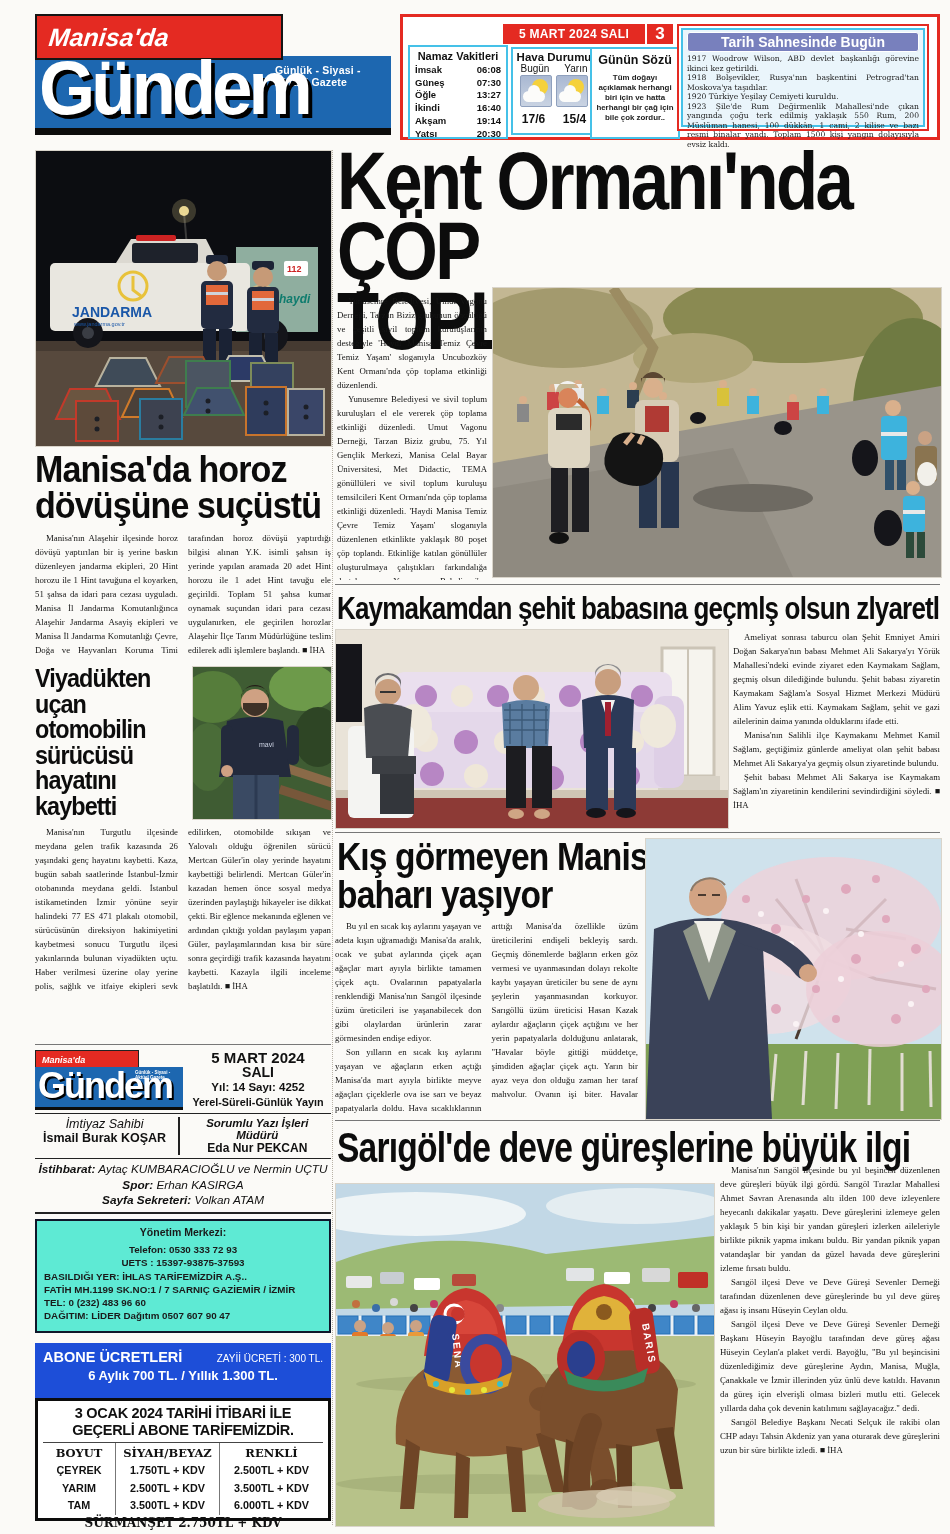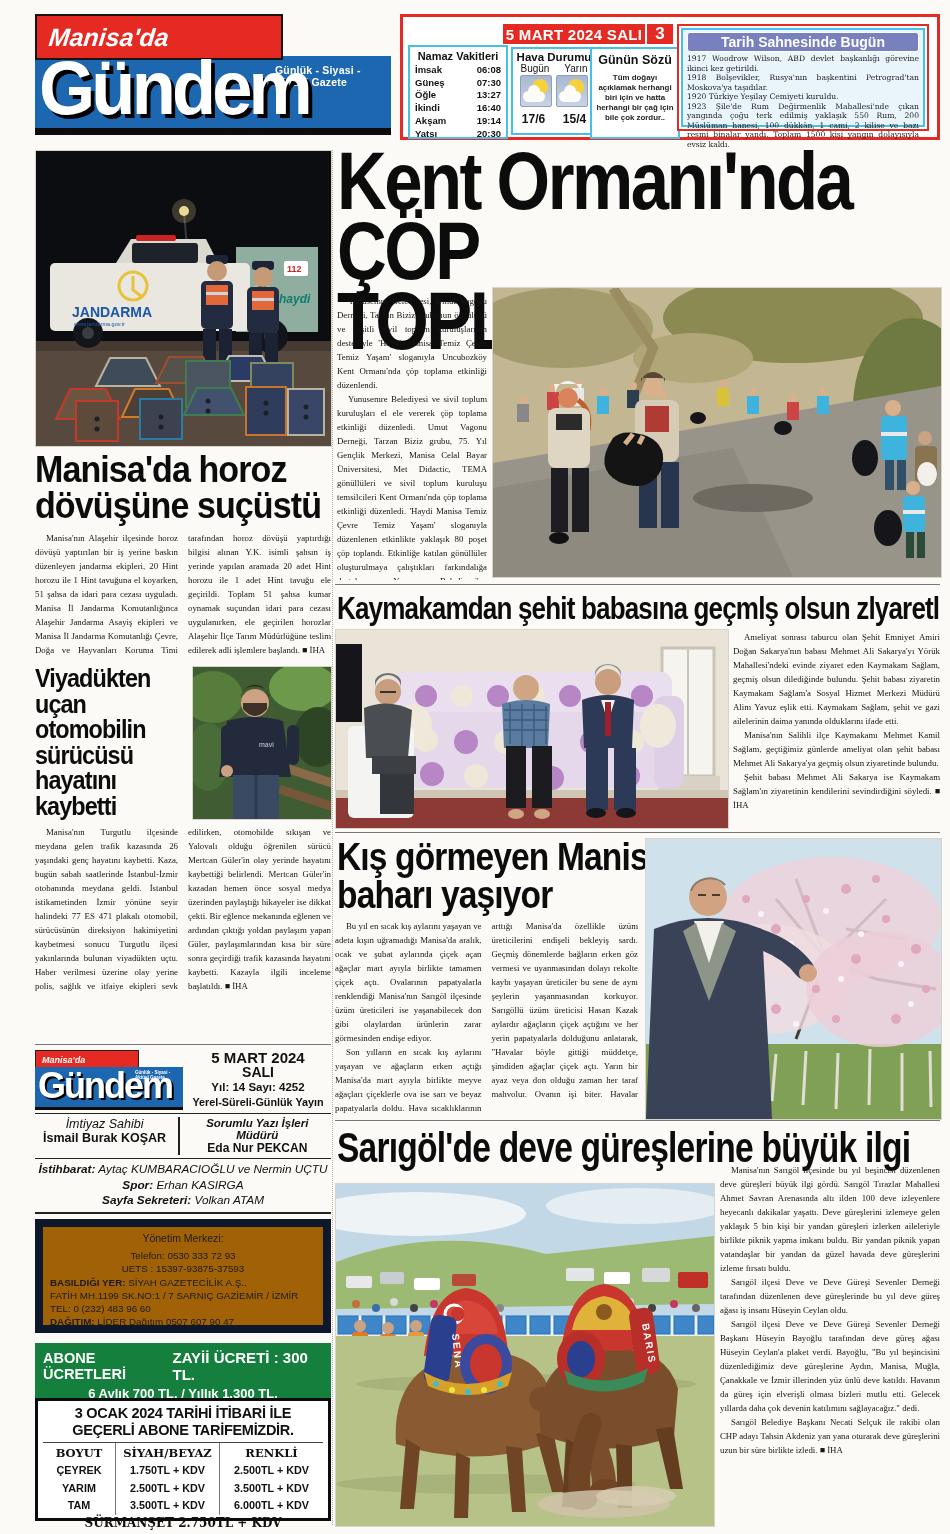--- a/index.html
+++ b/index.html
@@ -15,21 +15,21 @@
   #logo-red{background:#e42a22;border:2px solid #151515;display:flex;align-items:center;padding-left:12px;}
   #logo-red span{color:#fff;font-style:italic;font-weight:800;font-size:25px;transform:skewX(-6deg);letter-spacing:0;}
   #logo-blue{background:#1d67b0;border-bottom:7px solid #0c0c0c;}
   #logo-word{color:#fff;font-weight:800;font-size:76px;line-height:76px;letter-spacing:-4px;transform:scaleX(.95);transform-origin:0 0;text-shadow:4px 4px 0 #000;}
   #logo-tagline{color:#fff;font-weight:700;font-size:10.5px;letter-spacing:.2px;}
   #header-right{border:3px solid #e42a22;background:#fff;}
   .cybox{border:2px solid #45c1e8;background:#fff;}
   .namaz-title{font-size:11px;font-weight:800;text-align:center;margin:1px 0 2px;}
   .namaz-row{display:flex;justify-content:space-between;font-size:9.5px;font-weight:700;line-height:12.7px;padding:0 2px;}
   #date-bar{background:#e42a22;display:flex;align-items:stretch;}
-  #date-text{flex:1;color:#fff;font-weight:700;font-size:15px;display:flex;align-items:center;justify-content:center;letter-spacing:.3px;}
+  #date-text{flex:1;color:#fff;font-weight:700;font-size:12px;display:flex;align-items:center;justify-content:center;letter-spacing:.3px;}
   #date-gap{width:2px;background:#fff;}
   #page-num{width:26px;color:#fff;font-weight:800;font-size:17px;display:flex;align-items:center;justify-content:center;}
   .hava-title{font-size:11.5px;font-weight:800;text-align:center;margin-top:2px;}
   .hava-labels{display:flex;justify-content:space-around;font-size:10px;font-weight:400;}
   .hava-temps{display:flex;justify-content:space-around;font-size:12px;font-weight:700;}
   .wtile{width:30px;height:30px;background:linear-gradient(#a9b8d2,#c9d3e2);border:1px solid #8fa0bd;border-radius:2px;position:relative;display:inline-block;margin:1px 2px;overflow:hidden;}
   .wsun{position:absolute;right:3px;top:3px;width:16px;height:16px;border-radius:50%;background:#f5d13c;}
   .wcloud{position:absolute;left:2px;bottom:4px;width:22px;height:11px;background:#fcfcfa;border-radius:8px;}
   .wcloud:before{content:"";position:absolute;left:5px;top:-6px;width:12px;height:12px;border-radius:50%;background:#fcfcfa;}
   .soz-title{font-size:12.5px;font-weight:800;text-align:center;margin:2px 0 6px;}
@@ -39,22 +39,22 @@
   #tarih-head{background:#7880bd;border:1px solid #fff;border-radius:3px;color:#fff;font-weight:800;font-size:14px;text-align:center;line-height:18px;height:18px;margin-bottom:2px;}
   .tarih-item{font-family:"DejaVu Serif",serif;font-size:7.6px;line-height:9.5px;color:#1c1c1c;text-align:justify;}
   
   #imprint{font-family:"Liberation Sans",sans-serif;}
   .imp-sep{border-top:1.5px solid #222;margin:3px 0;}
   .imp-sep2{border-top:2.5px solid #222;margin:3px 0;}
   .mini-red{position:absolute;left:0;top:0;width:96px;height:17px;background:#e42a22;border:1px solid #222;color:#fff;font-style:italic;font-weight:800;font-size:9px;display:flex;align-items:center;padding-left:6px;}
   .mini-blue{position:absolute;left:0;top:17px;width:148px;height:40px;background:#1d67b0;border-bottom:3px solid #0c0c0c;}
   .mini-word{position:absolute;left:3px;top:16px;color:#fff;font-weight:800;font-size:36px;line-height:40px;letter-spacing:-2px;text-shadow:2px 2px 0 #000;}
   .mini-tag{position:absolute;left:100px;top:20px;color:#fff;font-weight:700;font-size:4.5px;}
-  #mgmt{border:8px solid #0f172a;background:#a16207;font-size:9.8px;font-weight:400;line-height:13.2px;color:#1a1a1a;}
-  #abone{background:#15803d;color:#fff;}
+  #mgmt{border:2px solid #0f172a;background:#5eead4;font-size:9.8px;font-weight:700;line-height:13.2px;color:#1a1a1a;}
+  #abone{background:#1d4ed8;color:#fff;}
   #reklam{border:3px solid #0c0c0c;background:#fff;}
   .rk-title{font-weight:800;font-size:14.5px;text-align:center;line-height:17px;letter-spacing:-.3px;}
   .rk-table{display:flex;border-top:1.5px solid #444;margin-top:3px;}
   .rk-col{flex:1;text-align:center;}
   .rk-col + .rk-col{border-left:1px solid #777;}
   .rk-h{font-family:"DejaVu Serif",serif;font-weight:700;font-size:11.5px;padding:3px 0 2px;}
   .rk-c{font-size:10.8px;font-weight:700;line-height:17.5px;}
   .rk-foot{font-family:"DejaVu Serif",serif;font-weight:700;font-size:12px;text-align:center;margin-top:1px;}
 </style>
 </head>
@@ -286,30 +286,30 @@
     <div><b>Sayfa Sekreteri:</b> <span>Volkan ATAM</span></div>
   </div>
   <div class="imp-sep2"></div>
   <div style="font-size:11px;font-weight:700;text-align:center;line-height:13.5px;">Gazetemiz basın meslek ilke ve kurallarına uymaya söz vermiştir. Yazıların hukuki sorumluluğu yazarlarına aittir.</div>
 </div>
 
 <div class="abs" id="mgmt" style="left:35px;top:1219px;width:296px;height:114px;box-sizing:border-box;padding:5px 7px;">
   <div style="text-align:center;font-size:10.5px;">Yönetim Merkezi:</div>
   <div style="text-align:center;margin-top:4px;">Telefon: 0530 333 72 93</div>
   <div style="text-align:center;">UETS : 15397-93875-37593</div>
-  <div><b>BASILDIĞI YER:</b> <span>SİYAH GAZETECİLİK A.Ş..</span></div>
+  <div><b>BASILDIĞI YER:</b> <span>İHLAS TARİFEMİZDİR A.Ş..</span></div>
   <div>FATİH MH.1199 SK.NO:1 / 7 SARNIÇ GAZİEMİR / İZMİR</div>
   <div>TEL: 0 (232) 483 96 60</div>
   <div><b>DAĞITIM:</b> <span>LİDER Dağıtım 0507 607 90 47</span></div>
 </div>
 
 <div class="abs" id="abone" style="left:35px;top:1343px;width:296px;height:55px;box-sizing:border-box;padding:6px 8px 0;">
   <div style="display:flex;justify-content:space-between;align-items:baseline;">
     <span style="font-size:14.5px;font-weight:800;">ABONE ÜCRETLERİ</span>
-    <span style="font-size:15px;font-weight:700;">ZAYİİ ÜCRETİ : 300 TL.</span>
+    <span style="font-size:10px;font-weight:400;">ZAYİİ ÜCRETİ : 300 TL.</span>
   </div>
   <div style="text-align:center;font-size:13px;font-weight:600;margin-top:3px;">6 Aylık 700 TL.   /   Yıllık 1.300 TL.</div>
 </div>
 
 <div class="abs" id="reklam" style="left:35px;top:1398px;width:296px;height:123px;box-sizing:border-box;padding:4px 5px 0;">
   <div class="rk-title">3 OCAK 2024 TARİHİ İTİBARİ İLE</div>
   <div class="rk-title">GEÇERLİ ABONE TARİFEMİZDİR.</div>
   <div class="rk-table">
     <div class="rk-col" style="flex:0 0 72px;">
       <div class="rk-h">BOYUT</div>

